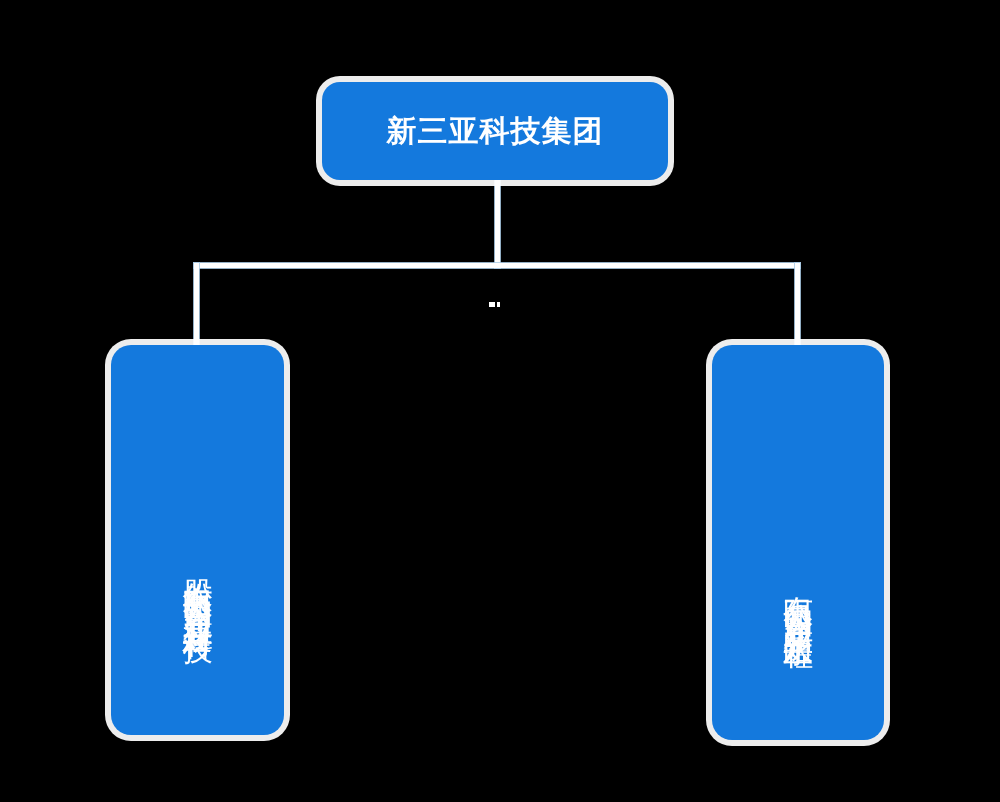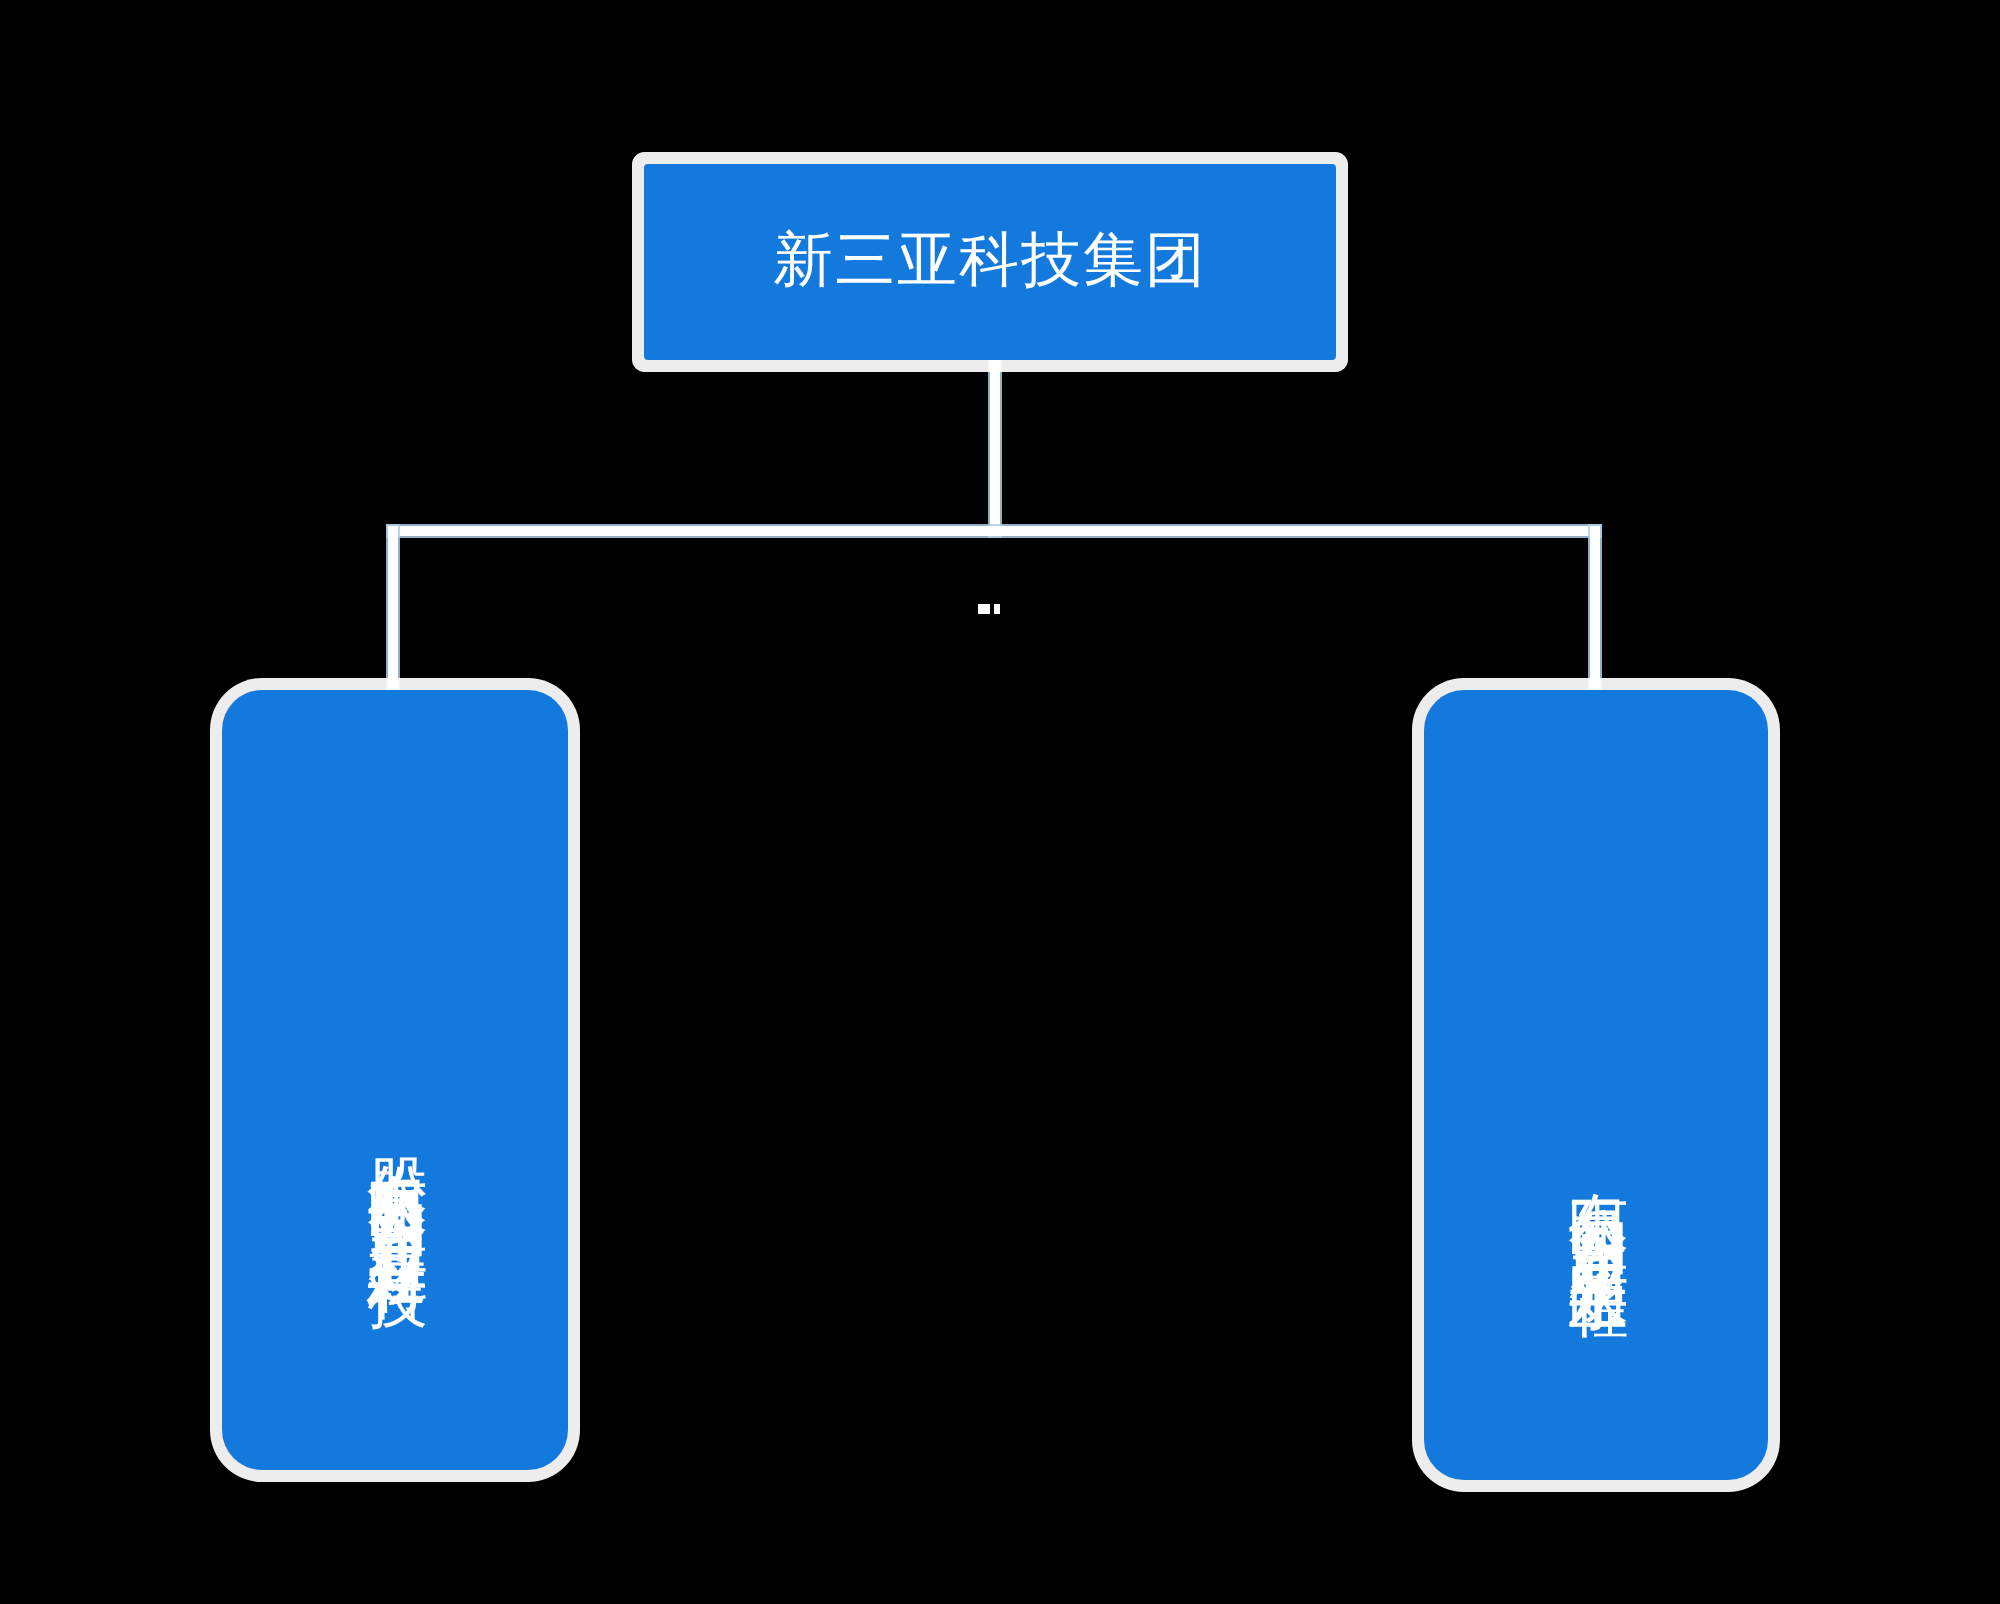--- a/index.html
+++ b/index.html
@@ -37,21 +37,22 @@
     background: #1479dd;
     border-radius: 20px;
     box-shadow: 0 0 0 6px rgba(255, 255, 255, 0.93);
     box-sizing: border-box;
     display: flex;
     align-items: center;
     justify-content: center;
     color: #ffffff;
   }
   .node.root {
-    border-radius: 2px;
+    border-radius: 18px;
+    font-weight: bold;
   }
 
   .node-label-h {
     font-size: 30px;
     line-height: 1.2;
     letter-spacing: 1px;
     white-space: nowrap;
     text-align: center;
   }
 

